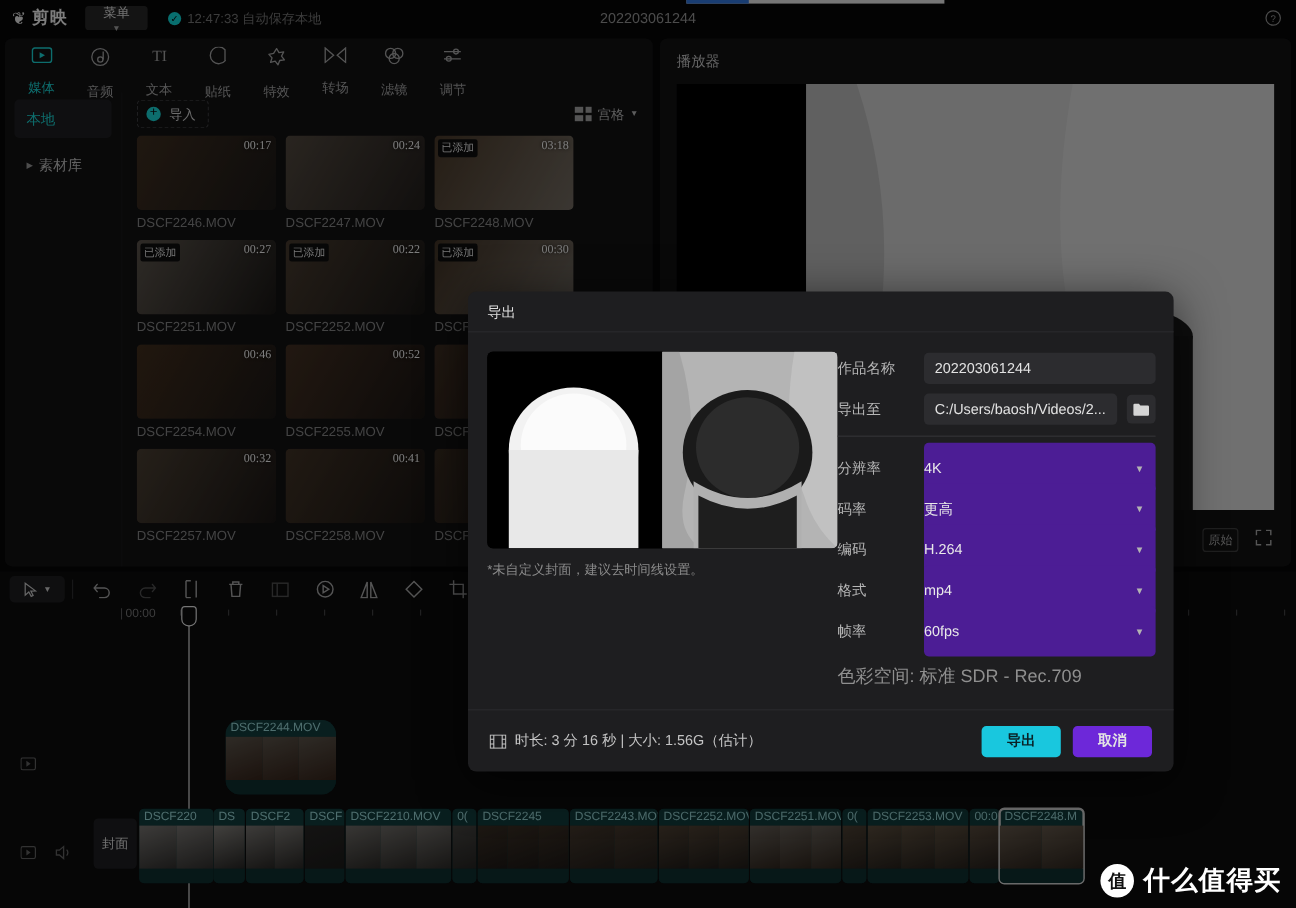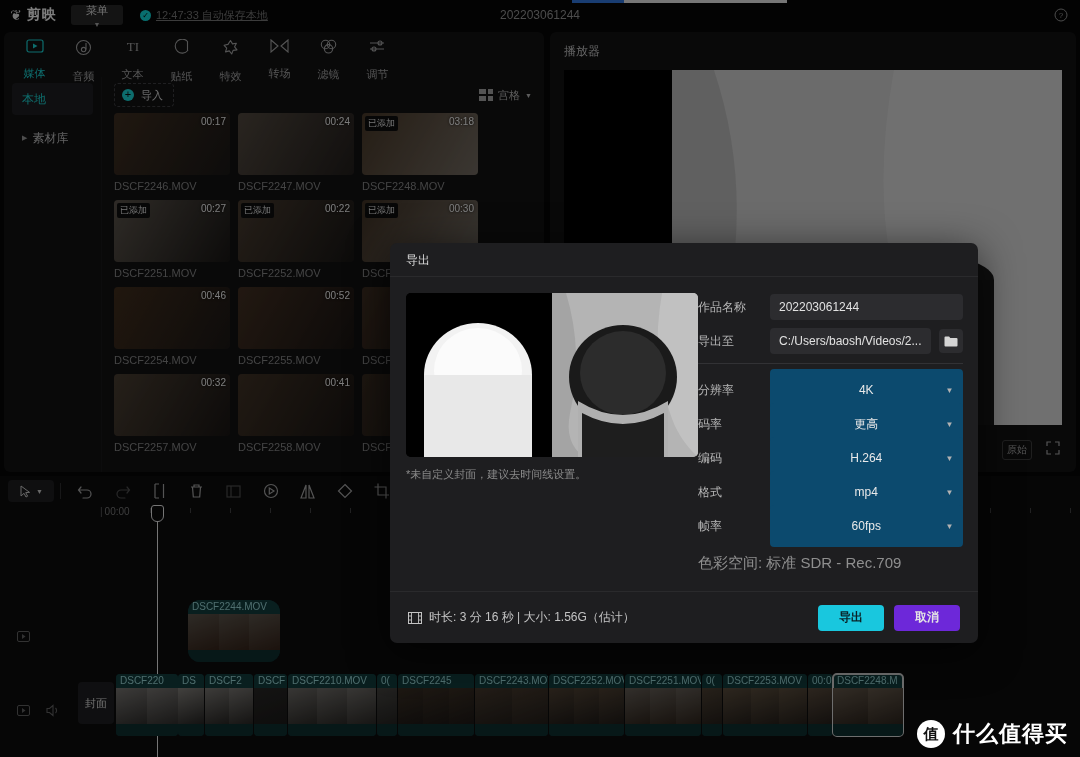--- a/index.html
+++ b/index.html
@@ -24,21 +24,21 @@
     background: #262626; border-radius: 3px; display: flex; align-items: center;
     justify-content: center; gap: 3px; font-size: 11px; color: #cfcfcf; flex-direction: column;
   }
   .menu-caret { font-size: 7px; color: #999; }
   .autosave { position: absolute; left: 140px; top: 8px; display: flex; align-items: center; gap: 5px; }
   .check-dot {
     width: 11px; height: 11px; border-radius: 50%; background: #0fc8c8;
     display: flex; align-items: center; justify-content: center;
     font-size: 8px; color: #0a0a0a; line-height: 11px;
   }
-  .autosave-text { font-size: 11px; color: #6d6d6d; text-decoration: underline; }
+  .autosave-text { font-size: 11px; color: #6d6d6d; }
   .doc-title {
     position: absolute; left: 0; top: 0; width: 1080px; height: 30px;
     line-height: 30px; text-align: center; font-size: 12px; color: #8a8a8a; pointer-events: none;
   }
   .help-icon { position: absolute; right: 12px; top: 8px; width: 14px; height: 14px; }
 
   
   .leftpanel {
     position: absolute; left: 4px; top: 32px; width: 540px; height: 440px;
     background: #111112; border-radius: 6px;
@@ -78,20 +78,21 @@
 
   .media-grid {
     position: absolute; left: 0; right: 0; top: 36px; bottom: 0;
     padding: 0 12px; display: grid; grid-template-columns: repeat(3, 116px);
     gap: 8px 8px; align-content: start;
   }
   .media-item { width: 116px; }
   .thumb {
     position: relative; width: 116px; height: 62px; border-radius: 4px; overflow: hidden;
     background: #1a1715;
+    font-family: Liberation Serif, serif;
   }
   .thumb .shade { position: absolute; inset: 0; }
   .badge-added {
     position: absolute; left: 3px; top: 3px; background: #0e0e0e; color: #d5d5d5;
     font-size: 9px; padding: 1px 3px; border-radius: 2px;
   }
   .badge-dur {
     position: absolute; right: 4px; top: 3px; color: #e3e3e3; font-size: 10px;
     text-shadow: 0 0 3px #000;
   }
@@ -164,22 +165,22 @@
   .ftext {
     flex: 1; height: 26px; background: #2c2c2f; border-radius: 4px; display: flex;
     align-items: center; padding: 0 9px; font-size: 12px; color: #e2e2e2;
     white-space: nowrap; overflow: hidden;
   }
   .fbrowse {
     width: 24px; height: 24px; background: #2c2c2f; border-radius: 4px;
     display: flex; align-items: center; justify-content: center; color: #d5d5d5;
   }
   .fselect {
-    flex: 1; height: 42px; background: #0c4a6e; border-radius: 4px; position: relative;
-    display: flex; align-items: center; justify-content: center; font-size: 12px; color: #e9e9e9;
+    flex: 1; height: 42px; background: #4c1d95; border-radius: 4px; position: relative;
+    display: flex; align-items: center; justify-content: flex-start; font-size: 12px; color: #e9e9e9;
   }
   .fselect .chev { position: absolute; right: 9px; font-size: 8px; color: #b2b2b2; }
   .dlg-sep { height: 1px; background: #323235; margin: 2px 0 14px 0; }
   .colorspace { font-size: 15px; color: #8f8f8f; margin-top: 16px; }
   .dlg-foot {
     position: absolute; left: 0; right: 0; bottom: 0; height: 52px;
     border-top: 1px solid #2a2a2c; display: flex; align-items: center; padding: 0 18px;
   }
   .meta { display: flex; align-items: center; gap: 7px; font-size: 12px; color: #c4c4c4; }
   .film-icon { width: 14px; height: 12px; }

